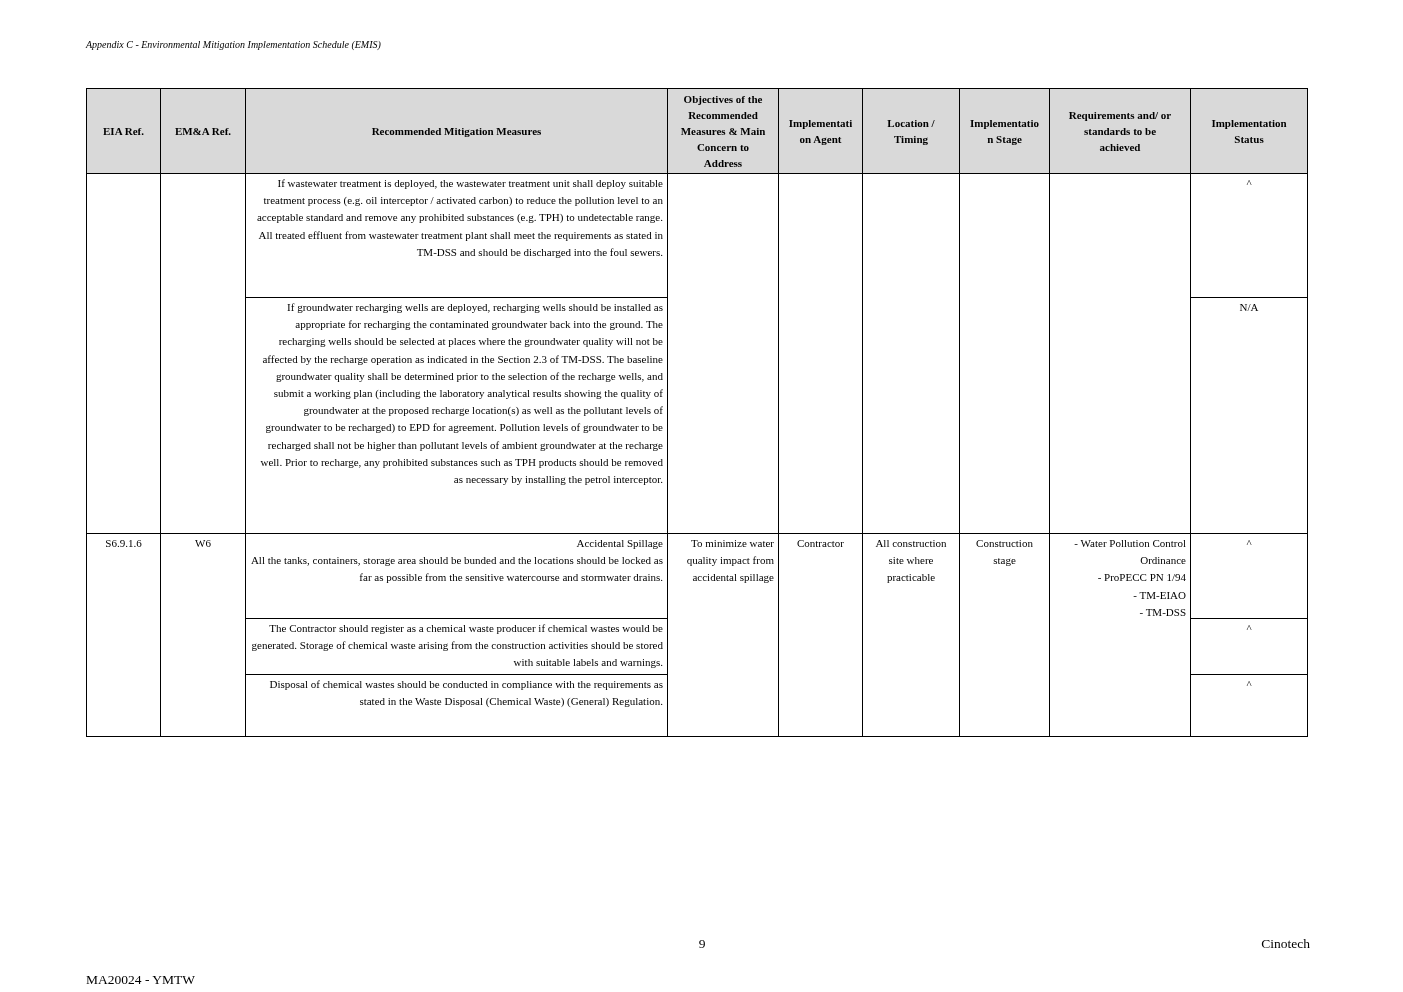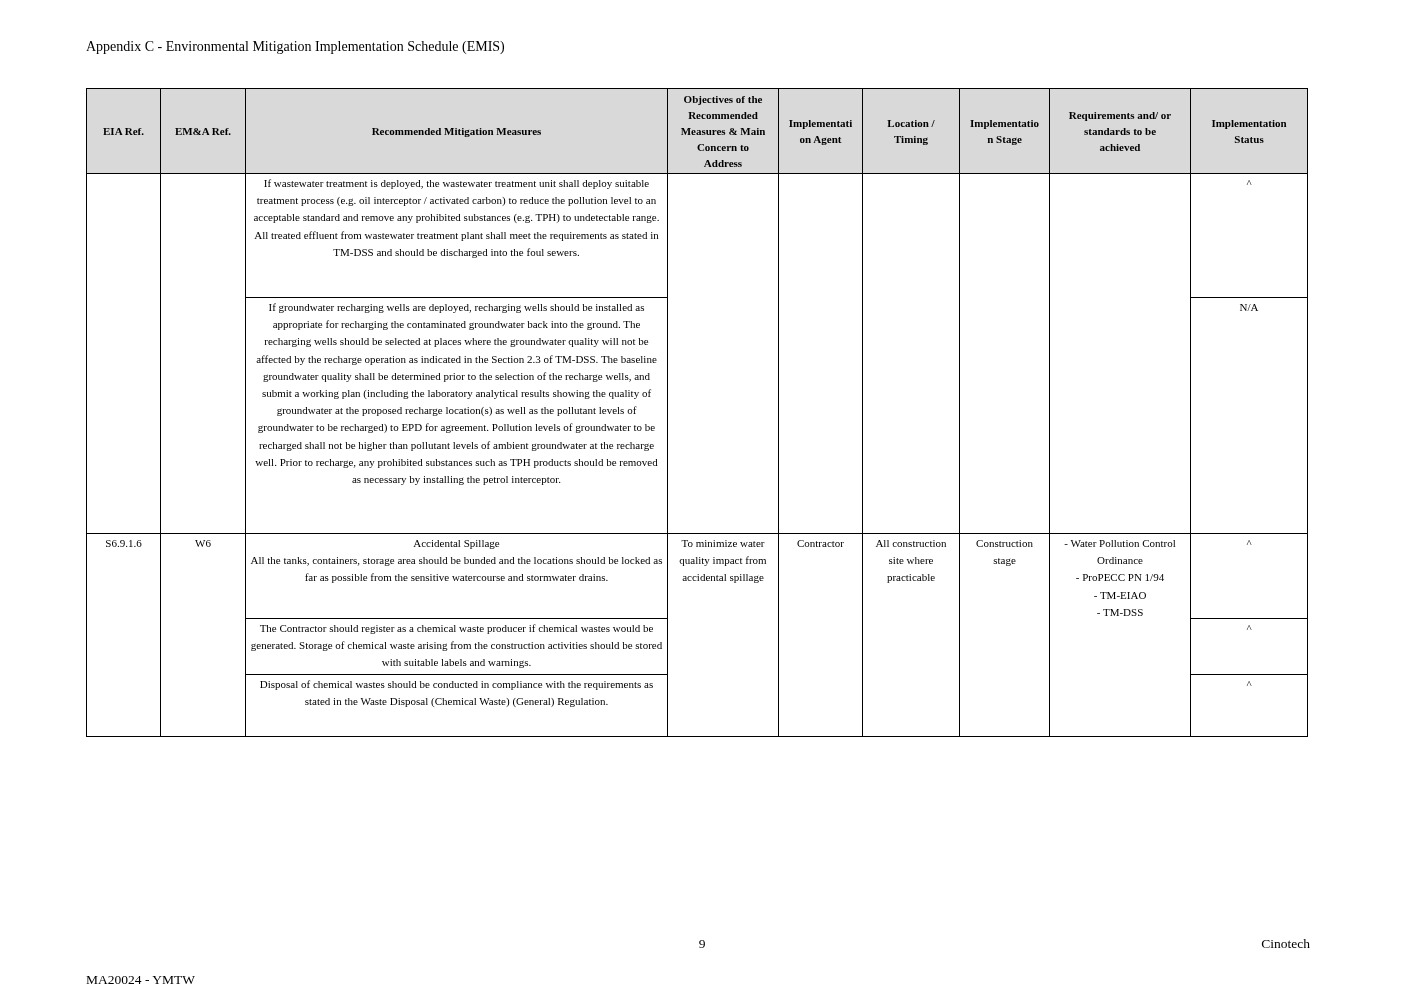--- a/index.html
+++ b/index.html
@@ -6,21 +6,22 @@
   html, body { background: #ffffff; }
   body {
     width: 1403px; height: 992px;
     position: relative;
     font-family: "Liberation Serif", serif;
     color: #000;
   }
   .doc-title {
     position: absolute;
     left: 86px; top: 39px;
-    font-size: 14px;
+    font-size: 10px;
+    font-style: italic;
   }
   table.emis {
     position: absolute;
     left: 86px; top: 88px;
     width: 1221px;
     border-collapse: collapse;
     table-layout: fixed;
   }
   table.emis th, table.emis td {
     border: 1.5px solid #000;
@@ -35,21 +36,21 @@
     vertical-align: middle;
     line-height: 16px;
     white-space: pre-line;
     padding: 0 2px;
     height: 85px;
   }
   table.emis td {
     line-height: 17.2px;
     padding: 1px 4px 2px 4px;
   }
-  td.c-left   { text-align: center; }
+  td.c-left   { text-align: right; }
   td.c-center { text-align: center; }
   td.prelines { white-space: pre-line; }
   .measure-title { }
   tr.row-1 td { height: 124px; }
   tr.row-2 td { height: 236px; }
   tr.row-3 td { height: 85px; }
   tr.row-4 td { height: 55px; }
   tr.row-5 td { height: 62px; }
   .page-footer {
     position: absolute;

